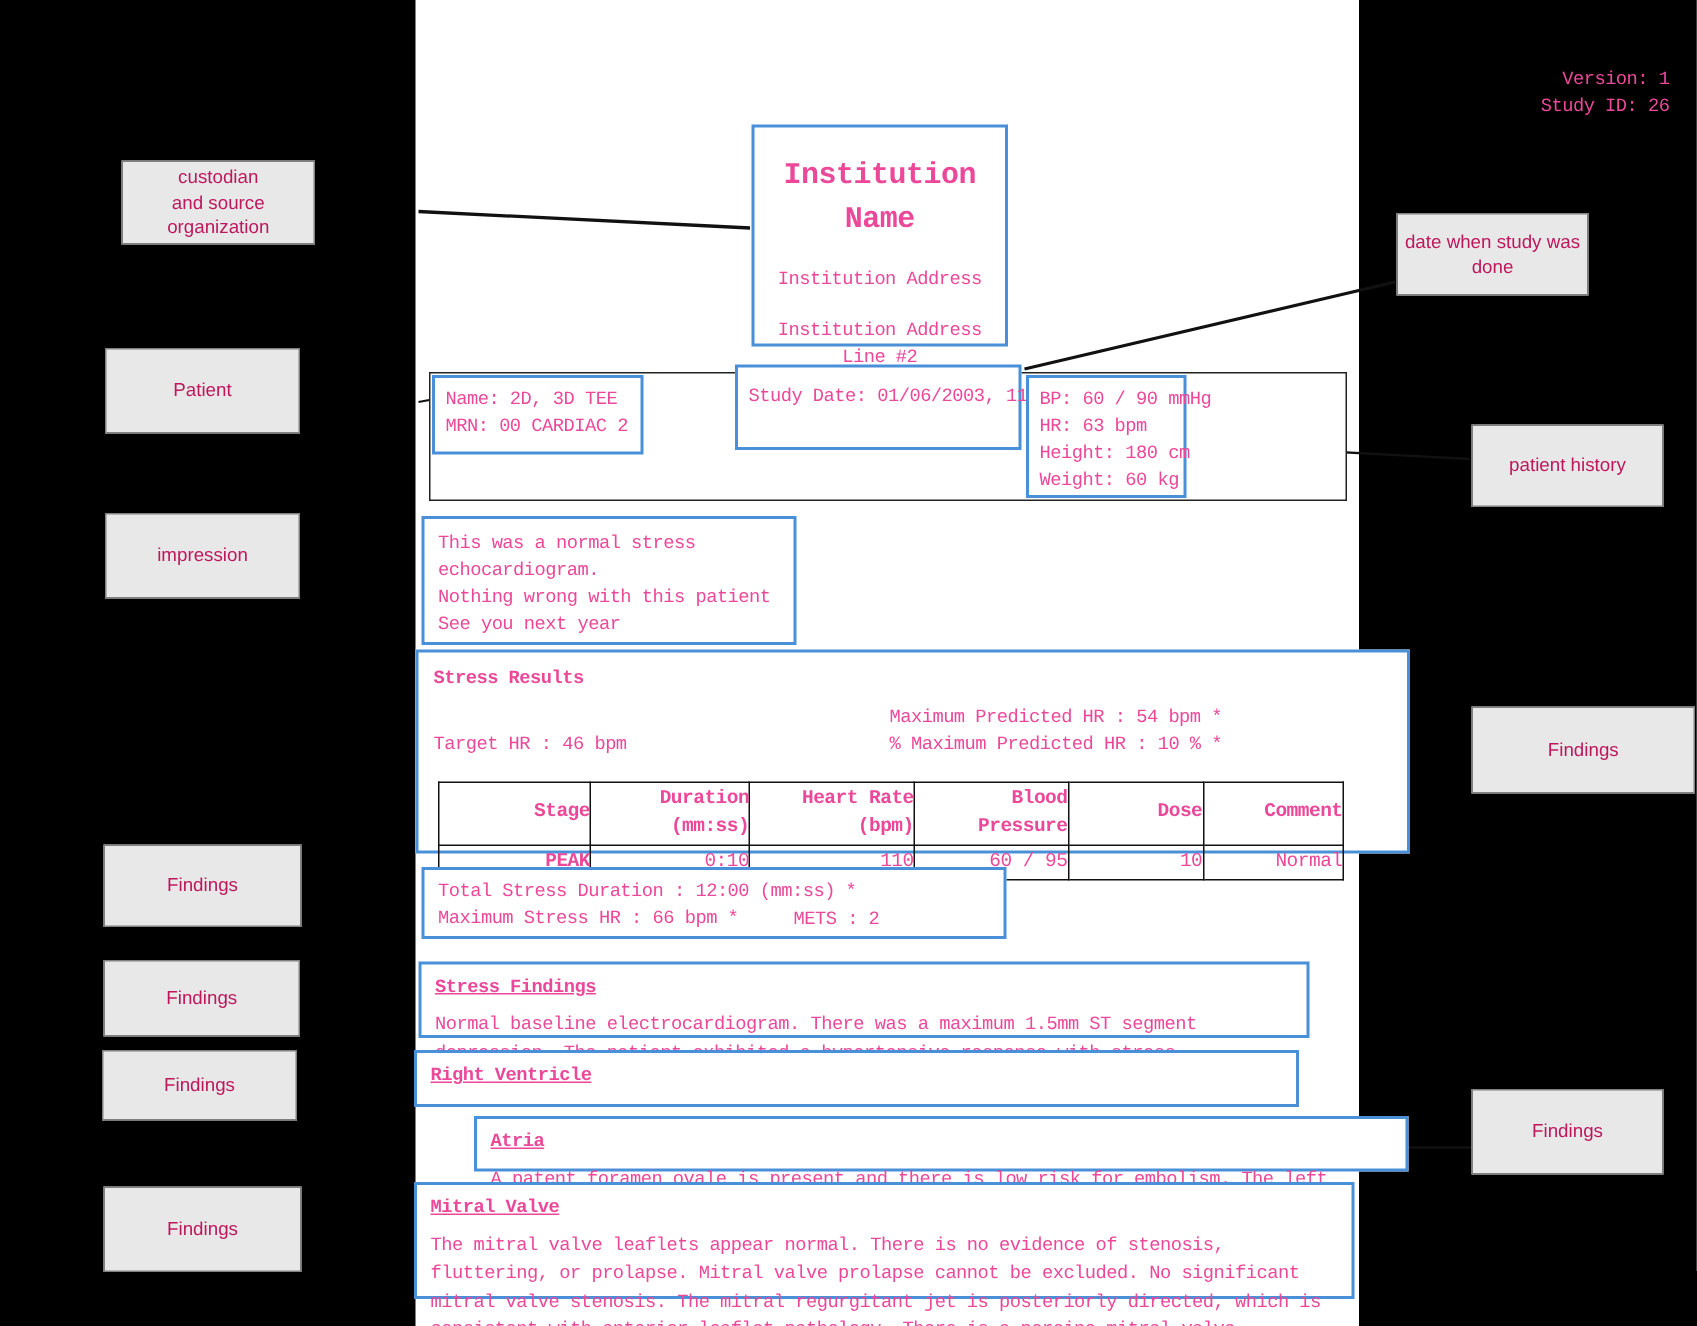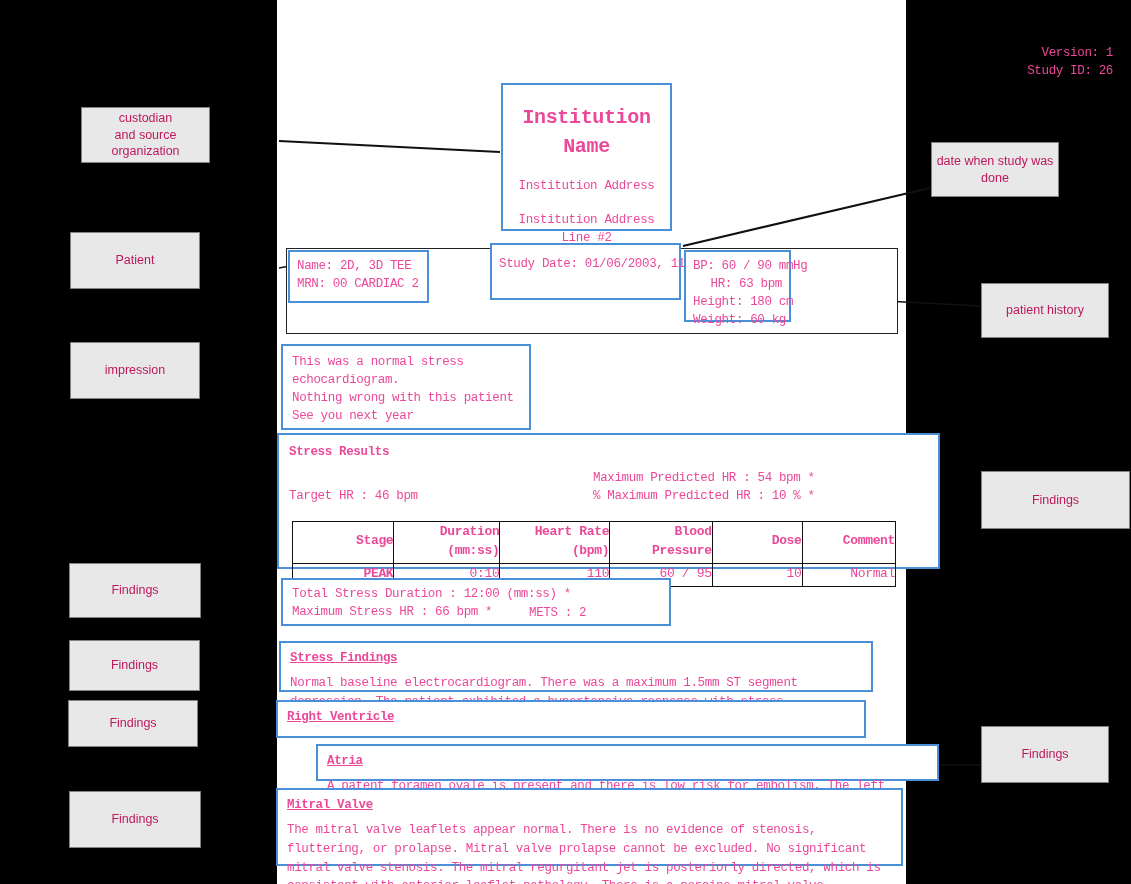--- a/index.html
+++ b/index.html
@@ -30,21 +30,21 @@
   #vers div{white-space:nowrap;}
 
   #inst{left:501px;top:83px;width:171px;height:148px;}
   #inst .nm{font-size:20px;font-weight:bold;text-align:center;margin-top:18px;}
   #inst .ad{font-size:12.5px;text-align:center;margin-top:16px;}
 
   
   #pbox{left:286px;top:248px;width:612px;height:86px;}
   #pname{left:288px;top:250px;width:141px;height:53px;padding:5px 7px;}
   #pdate{left:490px;top:243px;width:191px;height:57px;padding:10px 7px;}
-  #pvit{left:684px;top:250px;width:107px;height:72px;padding:5px 7px;text-align:right;}
+  #pvit{left:684px;top:250px;width:107px;height:82px;padding:5px 7px;}
   .ln{white-space:nowrap;}
 
   
   #concl{left:281px;top:344px;width:250px;height:86px;padding:7px 9px;}
   .hd{font-weight:bold;text-decoration:underline;margin-bottom:7px;}
 
   
   #sres{left:277px;top:433px;width:663px;height:136px;}
   #sres .t{position:absolute;}
   #srTitle{left:10px;top:8px;font-weight:bold;}

